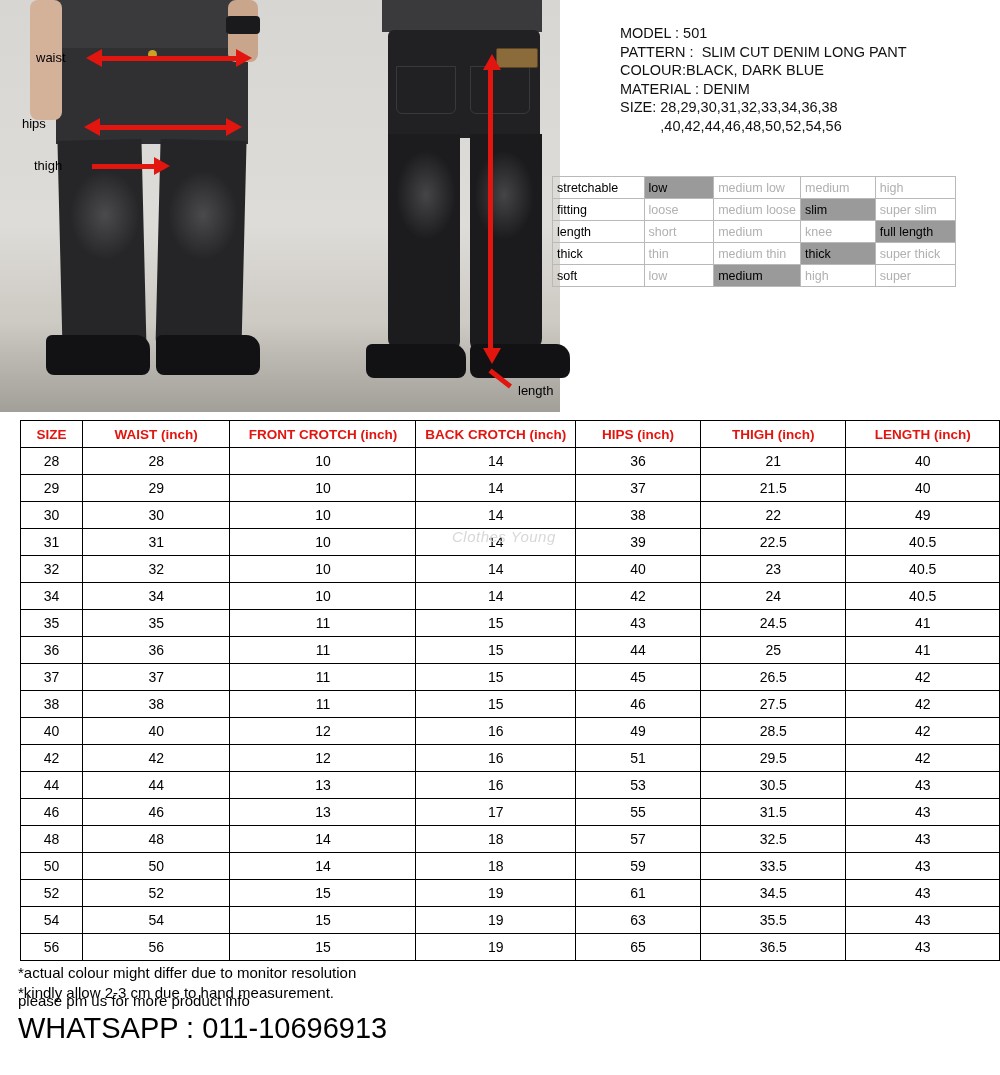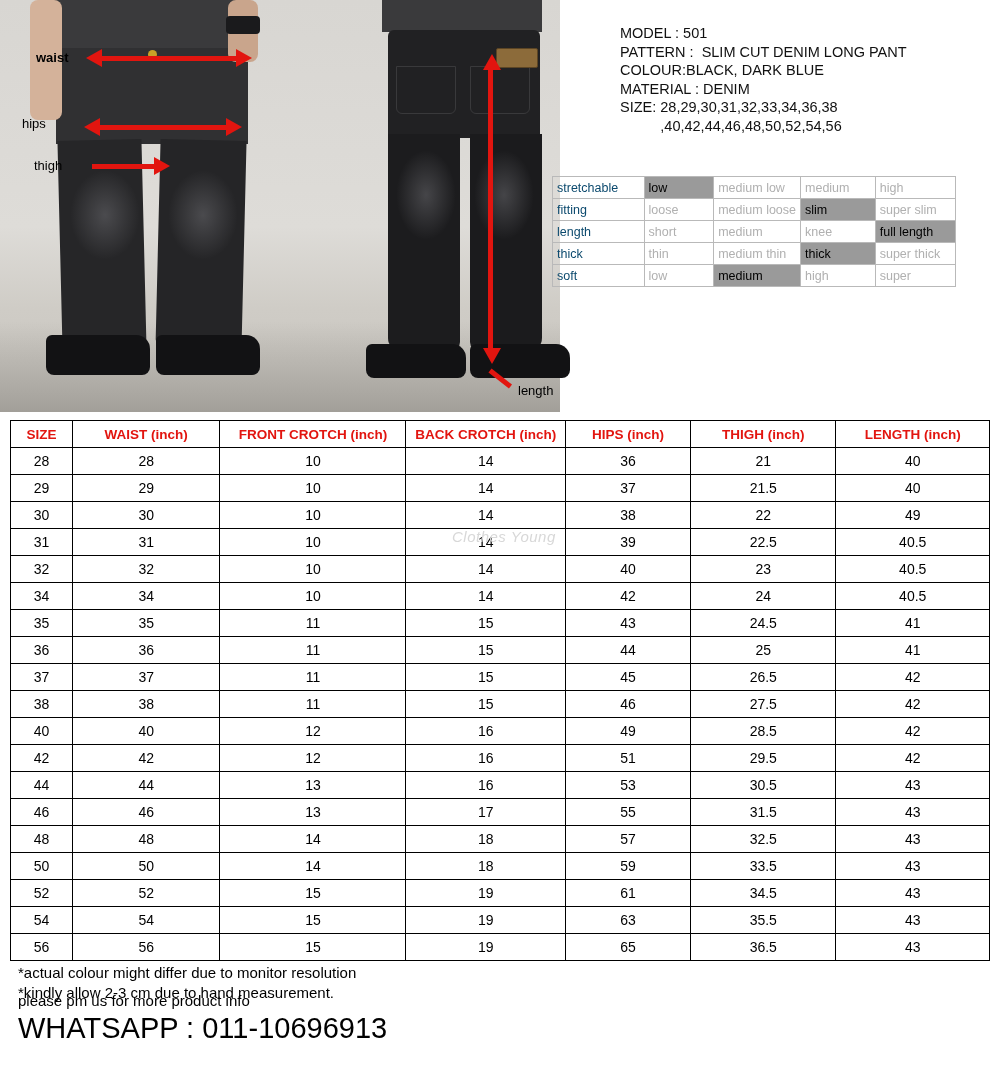--- a/index.html
+++ b/index.html
@@ -206,33 +206,33 @@
     width: 404px;
   }
   .attr-table td {
     border: 1px solid #b9b9b9;
     height: 19px;
     padding: 1px 4px;
     color: #333;
     white-space: nowrap;
   }
   .attr-table td.name {
-    color: #0c4a6e;
+    color: #000000;
     width: 94px;
   }
   .attr-table td.opt { color: #b0b0b0; width: 77px; }
   .attr-table td.on {
     background: #9a9a9a;
     color: #000;
   }
 
   
   .size-table {
     position: absolute;
-    left: 10px; top: 420px;
+    left: 20px; top: 420px;
     width: 980px;
     border-collapse: collapse;
     font-size: 14px;
     text-align: center;
   }
   .size-table th {
     color: #e2150f;
     font-weight: bold;
     font-size: 13.5px;
     height: 26px;
@@ -300,21 +300,21 @@
     <div class="m2-pocketR"></div>
     <div class="m2-label"></div>
     <div class="leg m2-legL"></div>
     <div class="leg m2-legR"></div>
     <div class="shoe m2-shoeL"></div>
     <div class="shoe m2-shoeR"></div>
     <div class="fade" style="left:396px; top:150px; width:60px; height:90px;"></div>
     <div class="fade" style="left:474px; top:150px; width:60px; height:90px;"></div>
   </div>
 
-  <div class="arrow-label" style="left:36px; top:50px;font-weight:bold;">waist</div>
+  <div class="arrow-label" style="left:36px; top:50px;">waist</div>
   <div class="arrow-line" style="left:100px; top:56px; width:138px;"></div>
   <div class="arrow-head ah-left" style="left:86px; top:49px;"></div>
   <div class="arrow-head ah-right" style="left:236px; top:49px;"></div>
 
   <div class="arrow-label" style="left:22px; top:116px;text-align:center;">hips</div>
   <div class="arrow-line" style="left:98px; top:125px; width:130px;"></div>
   <div class="arrow-head ah-left" style="left:84px; top:118px;"></div>
   <div class="arrow-head ah-right" style="left:226px; top:118px;"></div>
 
   <div class="arrow-label" style="left:34px; top:158px;">thigh</div>

